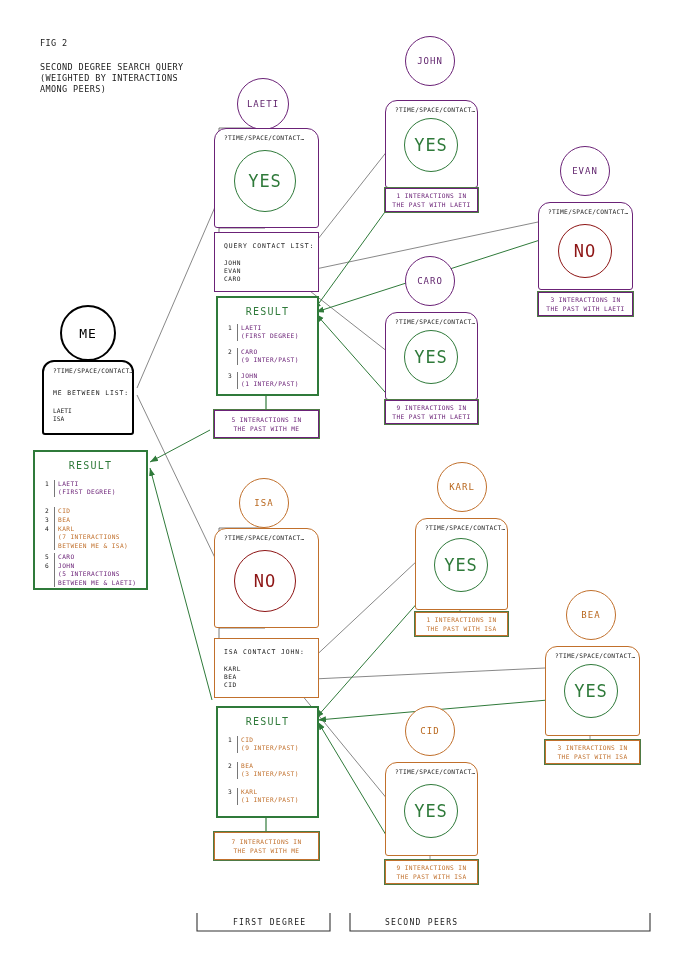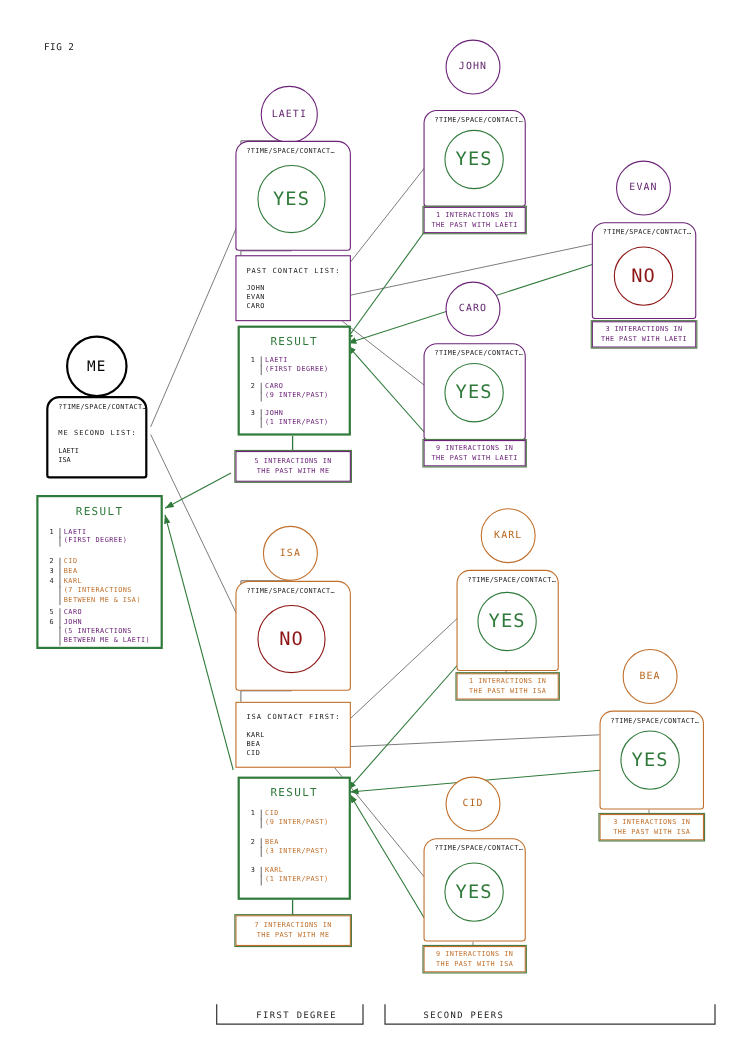--- a/index.html
+++ b/index.html
@@ -131,25 +131,28 @@
       <path d="M266,818 L266,832"></path>
     </g>
 
     <g stroke="#333" stroke-width="1.1" fill="none">
       <path d="M197,913 L197,931 L330,931 L330,913"></path>
       <path d="M350,913 L350,931 L650,931 L650,913"></path>
     </g>
   </svg>
 
   <div class="ttl" id="fig">FIG 2</div>
+  <div class="ttl" id="subtitle">SECOND DEGREE SEARCH QUERY
+(WEIGHTED BY INTERACTIONS
+AMONG PEERS)</div>
 
   <div class="node bk" style="left:60px;top:305px;width:56px;height:56px;">ME</div>
   <div class="card bk" style="left:42px;top:360px;width:92px;height:75px;">
     <div class="q">?TIME/SPACE/CONTACT…</div>
-    <div style="position:absolute;left:9px;top:27px;font-size:6.4px;letter-spacing:.9px;white-space:nowrap;">ME SECOND LIST:</div>
+    <div style="position:absolute;left:9px;top:27px;font-size:6.4px;letter-spacing:.9px;white-space:nowrap;">ME BETWEEN LIST:</div>
     <div style="position:absolute;left:9px;top:45px;font-size:6.2px;line-height:8.5px;">LAETI</div>
     <div style="position:absolute;left:9px;top:53px;font-size:6.2px;line-height:8.5px;">ISA</div>
   </div>
 
   <div class="result" style="left:33px;top:450px;width:115px;height:140px;">
     <div class="rh">RESULT</div>
     <div class="rrow" style="left:10px;top:28px;">
       <span class="idx c-bk">1</span>
       <span class="bar c-pu">LAETI</span>
       </div>
@@ -188,21 +191,21 @@
       </div>
   </div>
 
   <div class="node pu" style="left:237px;top:78px;width:52px;height:52px;">LAETI</div>
   <div class="card pu" style="left:214px;top:128px;width:105px;height:100px;">
     <div class="q">?TIME/SPACE/CONTACT…</div>
   </div>
   <div class="ans yes" style="left:234px;top:150px;width:62px;height:62px;">YES</div>
 
   <div class="listbox pu" style="left:214px;top:232px;width:105px;height:60px;">
-    <div class="lh">PAST CONTACT LIST:</div>
+    <div class="lh">QUERY CONTACT LIST:</div>
     <div class="li" style="top:26px;">JOHN</div>
     <div class="li" style="top:34px;">EVAN</div>
     <div class="li" style="top:42px;">CARO</div>
   </div>
 
   <div class="result" style="left:216px;top:296px;width:103px;height:100px;">
     <div class="rh">RESULT</div>
     <div class="rrow" style="left:10px;top:26px;">
       <span class="idx c-bk">1</span>
       <span class="bar c-pu">LAETI</span>
@@ -229,21 +232,21 @@
   <div class="badge pu" style="left:214px;top:410px;width:105px;height:28px;">5 INTERACTIONS IN
 THE PAST WITH ME</div>
 
   <div class="node or" style="left:239px;top:478px;width:50px;height:50px;">ISA</div>
   <div class="card or" style="left:214px;top:528px;width:105px;height:100px;">
     <div class="q">?TIME/SPACE/CONTACT…</div>
   </div>
   <div class="ans no" style="left:234px;top:550px;width:62px;height:62px;">NO</div>
 
   <div class="listbox or" style="left:214px;top:638px;width:105px;height:60px;">
-    <div class="lh">ISA CONTACT FIRST:</div>
+    <div class="lh">ISA CONTACT JOHN:</div>
     <div class="li" style="top:26px;">KARL</div>
     <div class="li" style="top:34px;">BEA</div>
     <div class="li" style="top:42px;">CID</div>
   </div>
 
   <div class="result" style="left:216px;top:706px;width:103px;height:112px;">
     <div class="rh">RESULT</div>
     <div class="rrow" style="left:10px;top:28px;">
       <span class="idx c-bk">1</span>
       <span class="bar c-or">CID</span>

